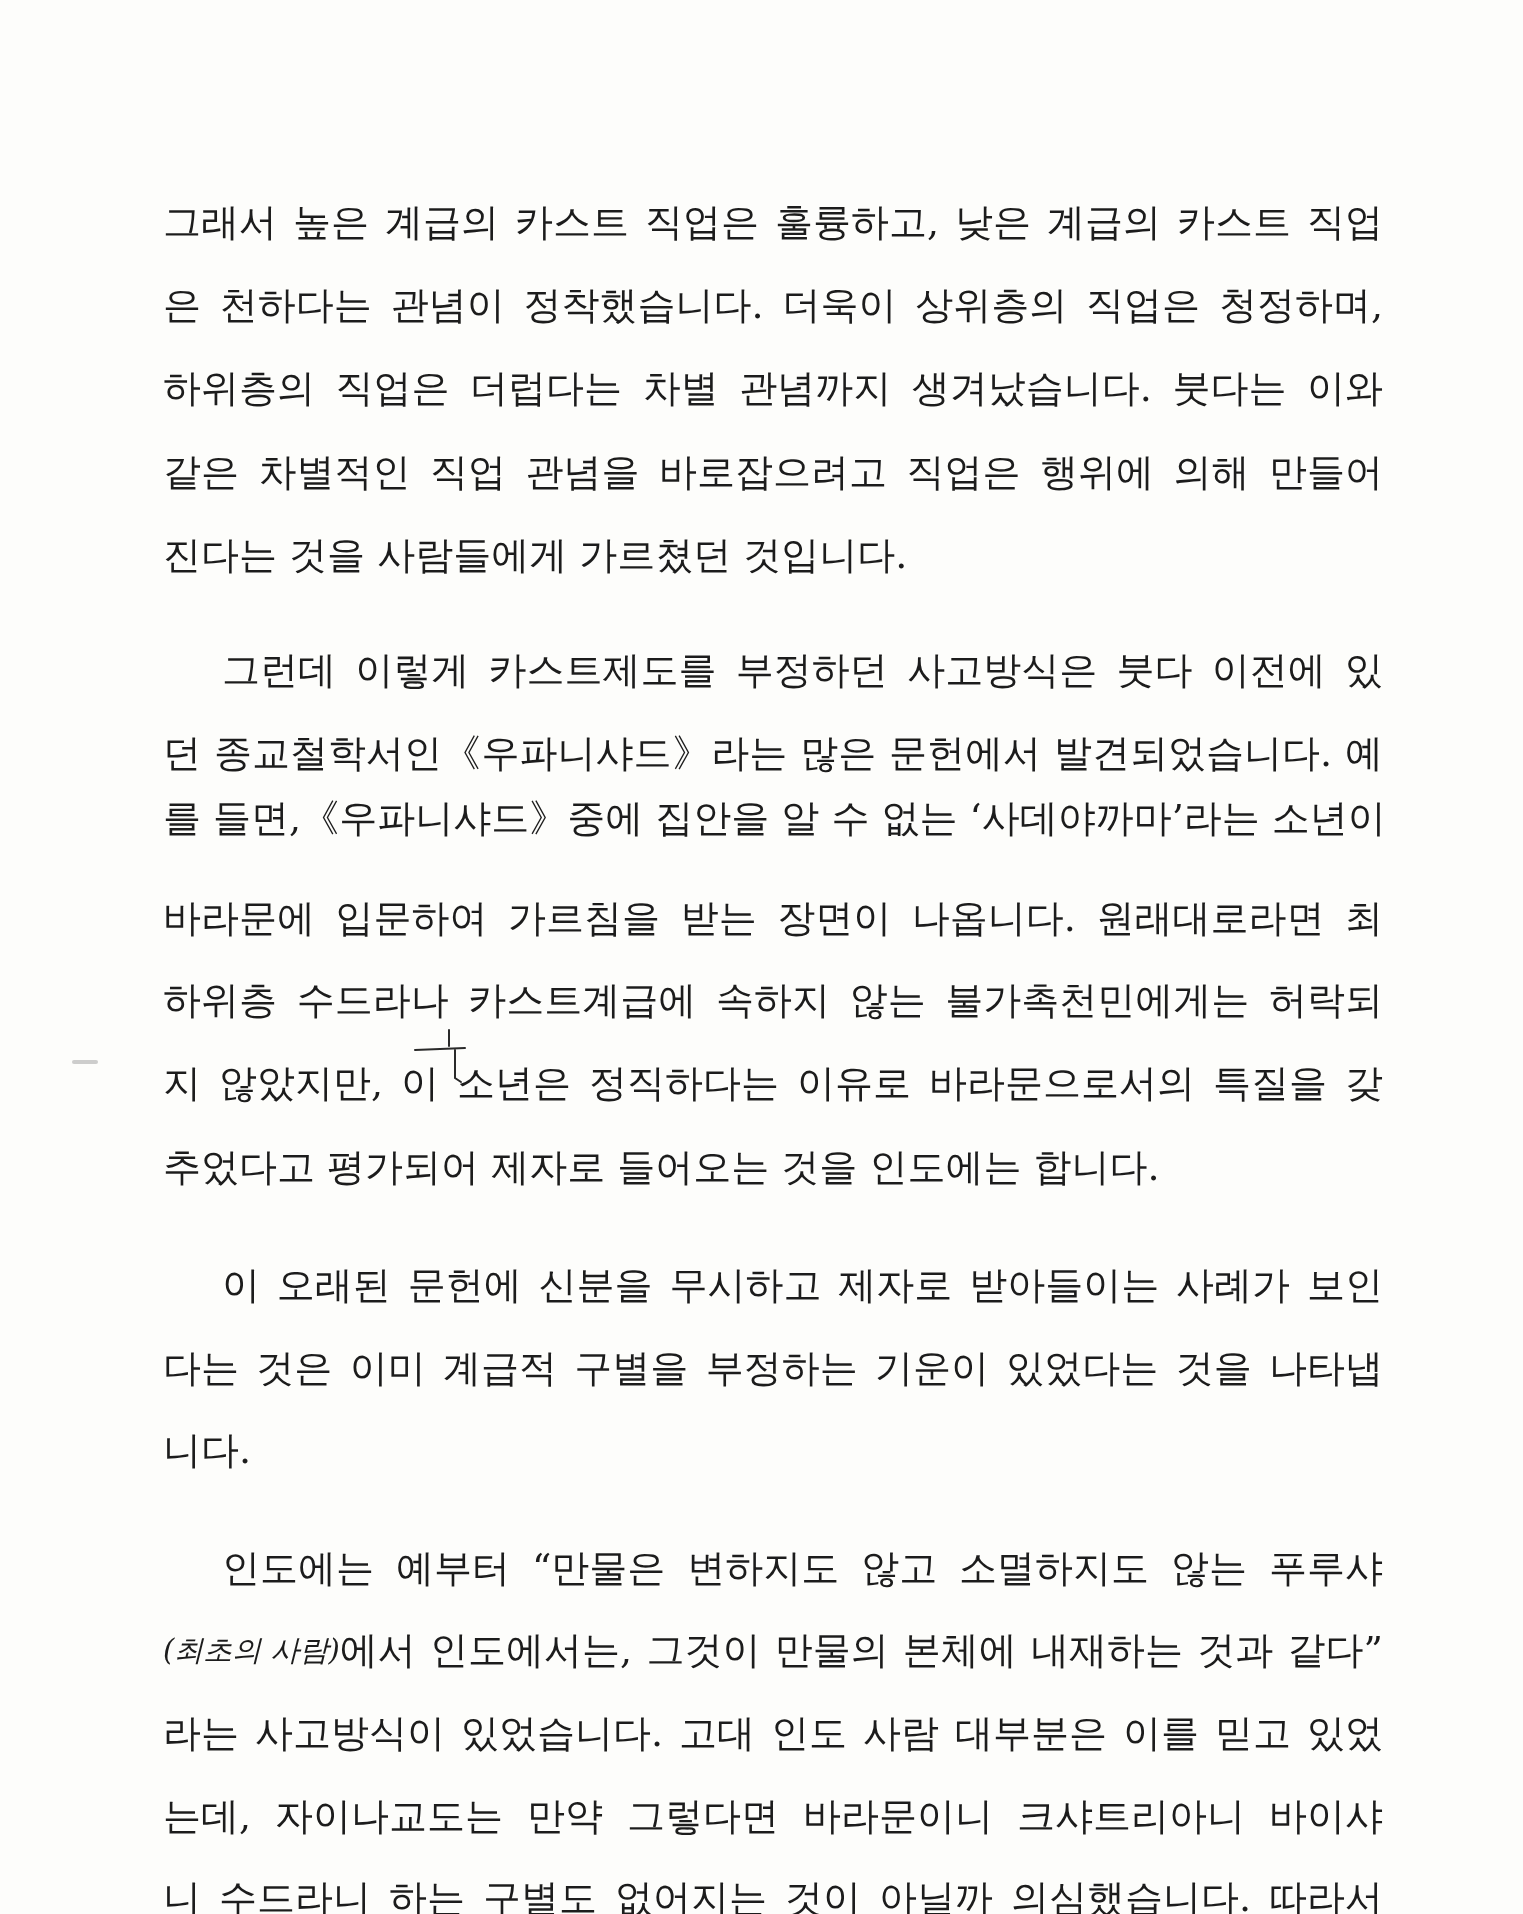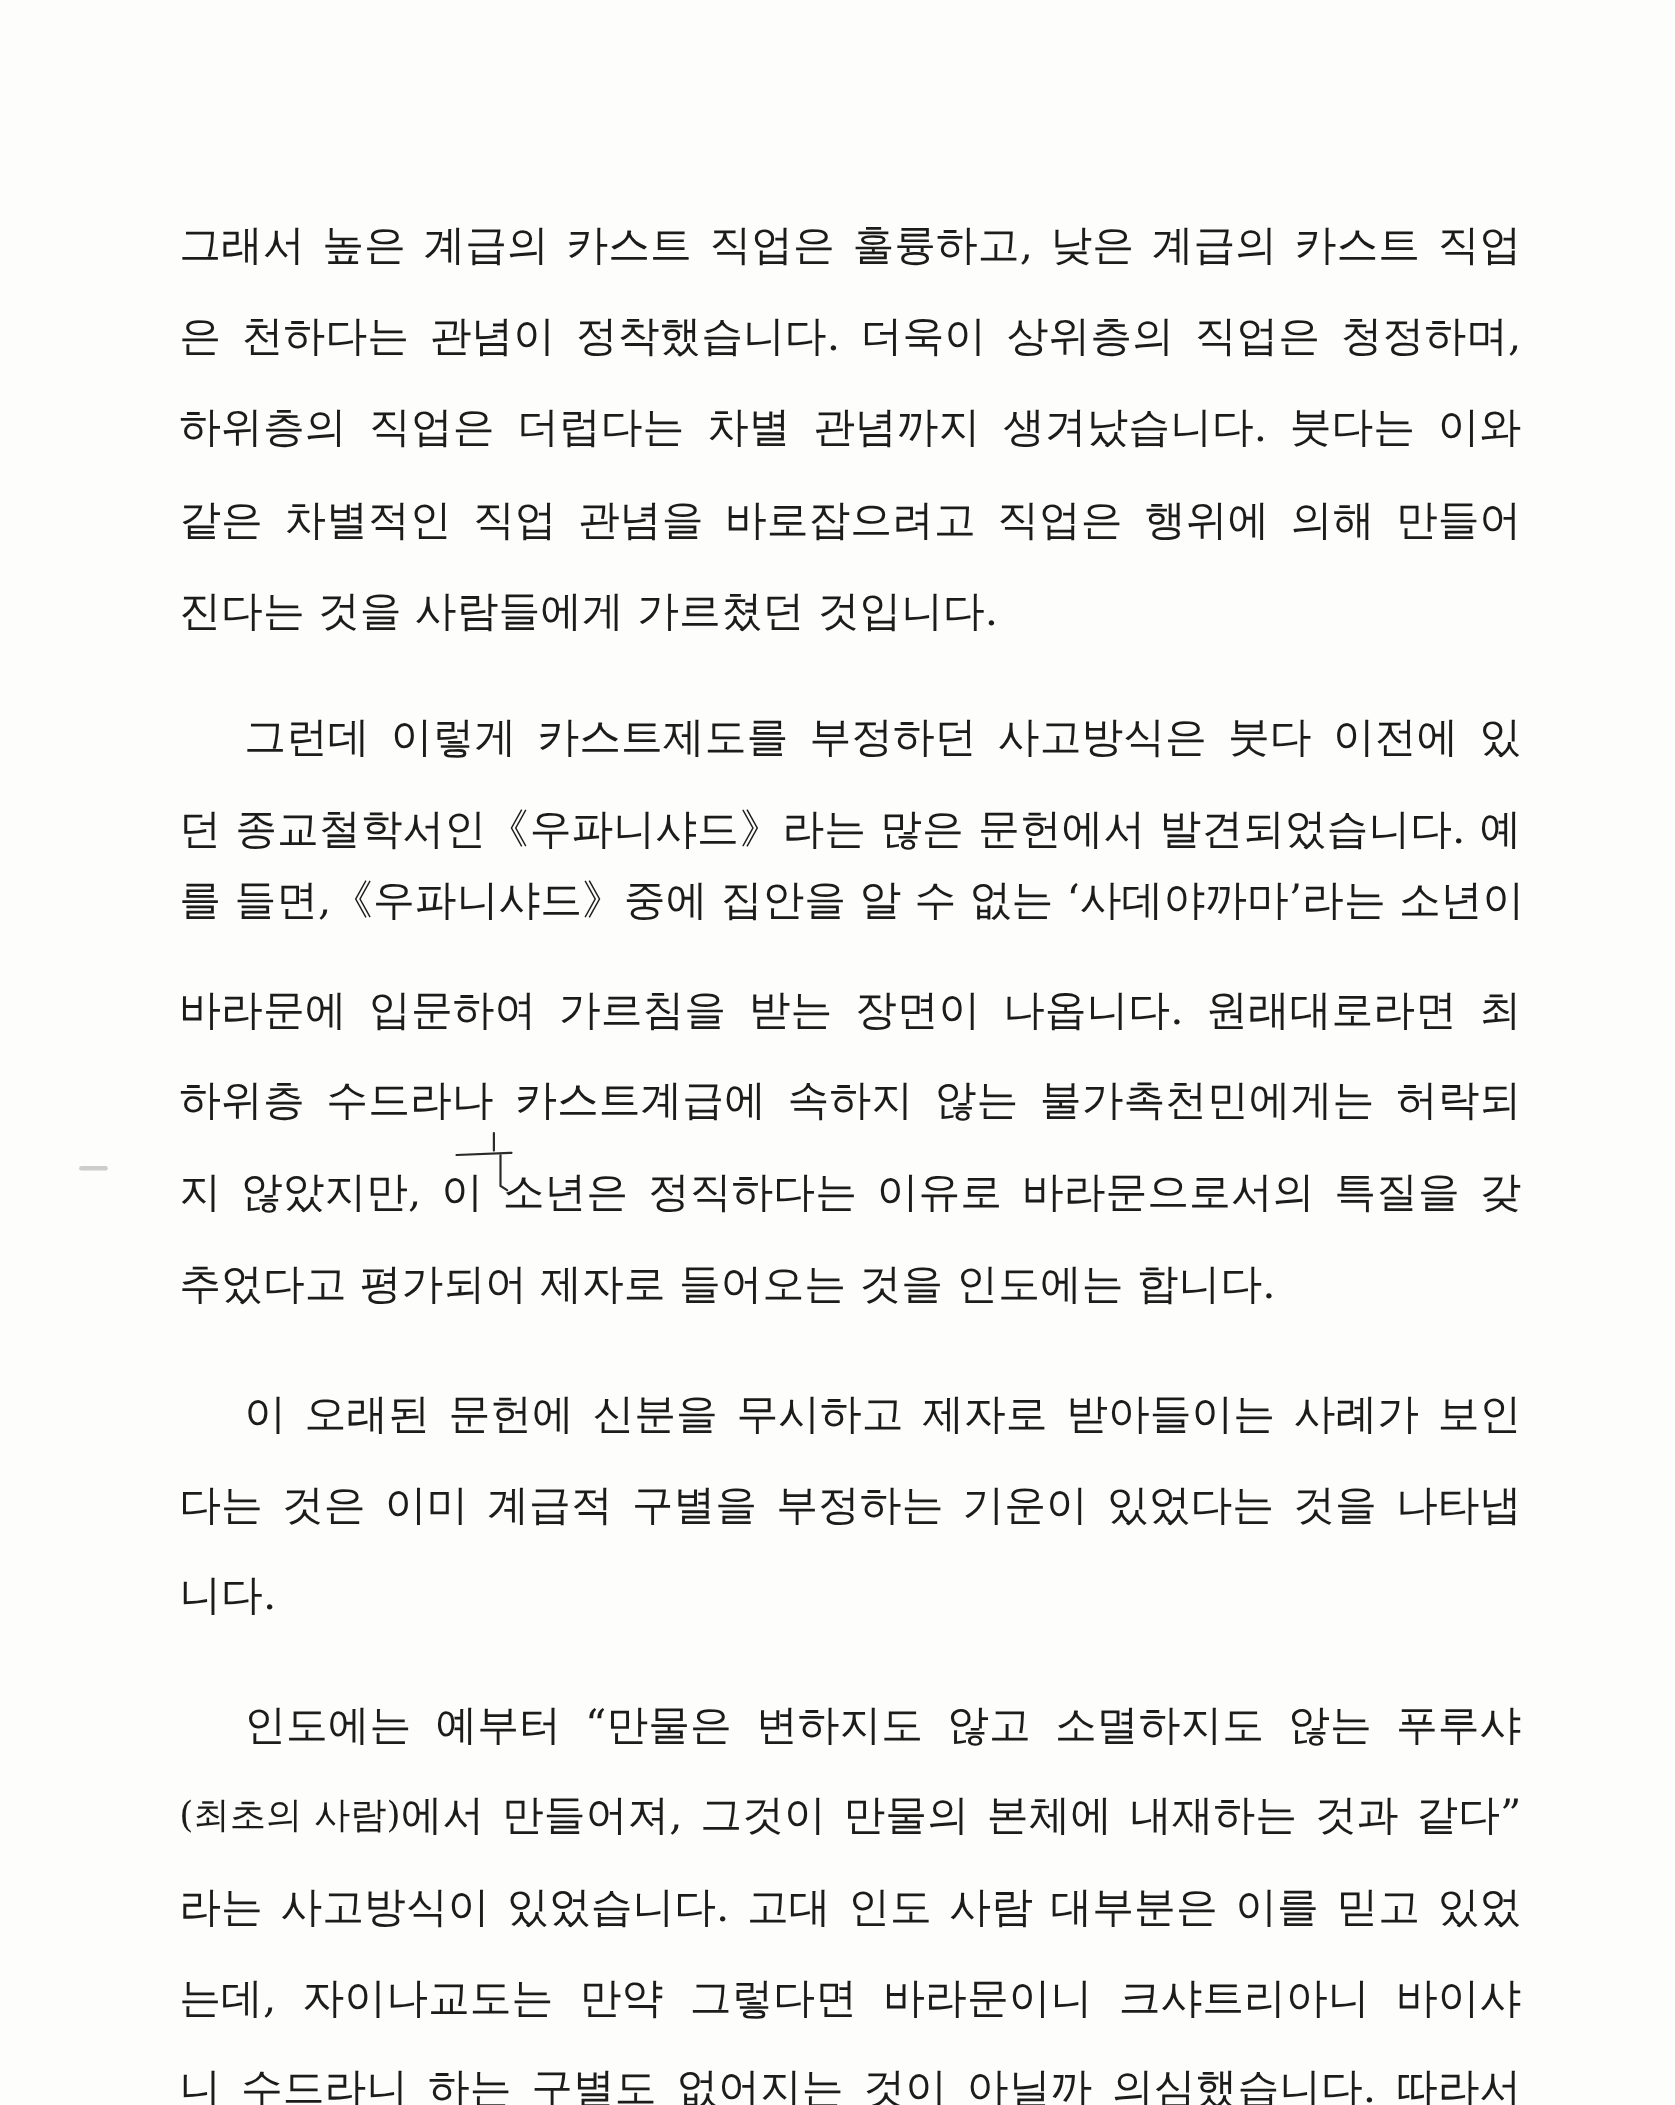--- a/index.html
+++ b/index.html
@@ -18,21 +18,21 @@
     height: 60px;
     line-height: 60px;
     font-size: 38px;
     white-space: nowrap;
     text-align: justify;
     text-align-last: justify;
     letter-spacing: 0px;
   }
   .line.indent { left: 222px; width: 1161px; }
   .line.last { text-align-last: left; }
-  .small { font-size: 33px; }
+  .small { font-size: 29px; font-style: italic; }
   .mark-pen {
     position: absolute;
   }
   .margin-smudge {
     position: absolute; left: 72px; top: 1060px; width: 26px; height: 4px;
     background: #b8b8b8; border-radius: 2px; opacity: 0.7;
   }
 </style>
 </head>
 <body>
@@ -53,21 +53,21 @@
   <div class="line" style="top:1053px">지 않았지만, 이 소년은 정직하다는 이유로 바라문으로서의 특질을 갖</div>
   <div class="line last" style="top:1137px">추었다고 평가되어 제자로 들어오는 것을 인도에는 합니다.</div>
 
   <div class="line indent" style="top:1255px">이 오래된 문헌에 신분을 무시하고 제자로 받아들이는 사례가 보인</div>
   <div class="line" style="top:1338px">다는 것은 이미 계급적 구별을 부정하는 기운이 있었다는 것을 나타냅</div>
   <div class="line last" style="top:1420px">니다.</div>
 
   <div class="line indent" style="top:1538px">인도에는 예부터 “만물은 변하지도 않고 소멸하지도 않는 푸루샤</div>
   <div class="line" style="top:1620px; display:flex; justify-content:space-between;">
     <span class="small">(최초의 사람)</span>
-    <span style="flex:1; text-align:justify; text-align-last:justify;">에서 만들어져, 그것이 만물의 본체에 내재하는 것과 같다”</span>
+    <span style="flex:1; text-align:justify; text-align-last:justify;">에서 인도에서는, 그것이 만물의 본체에 내재하는 것과 같다”</span>
   </div>
   <div class="line" style="top:1703px">라는 사고방식이 있었습니다. 고대 인도 사람 대부분은 이를 믿고 있었</div>
   <div class="line" style="top:1786px">는데, 자이나교도는 만약 그렇다면 바라문이니 크샤트리아니 바이샤</div>
   <div class="line" style="top:1868px">니 수드라니 하는 구별도 없어지는 것이 아닐까 의심했습니다. 따라서</div>
 
   <svg class="mark-pen" style="left:405px; top:1028px" width="70" height="60" viewBox="0 0 70 60">
     <path d="M44 2 L44 18 M10 22 L60 20 M50 22 L50 50 L56 54" stroke="#2a2a2a" stroke-width="2" fill="none" stroke-linecap="round"></path>
   </svg>
 
   <div class="margin-smudge"></div>

